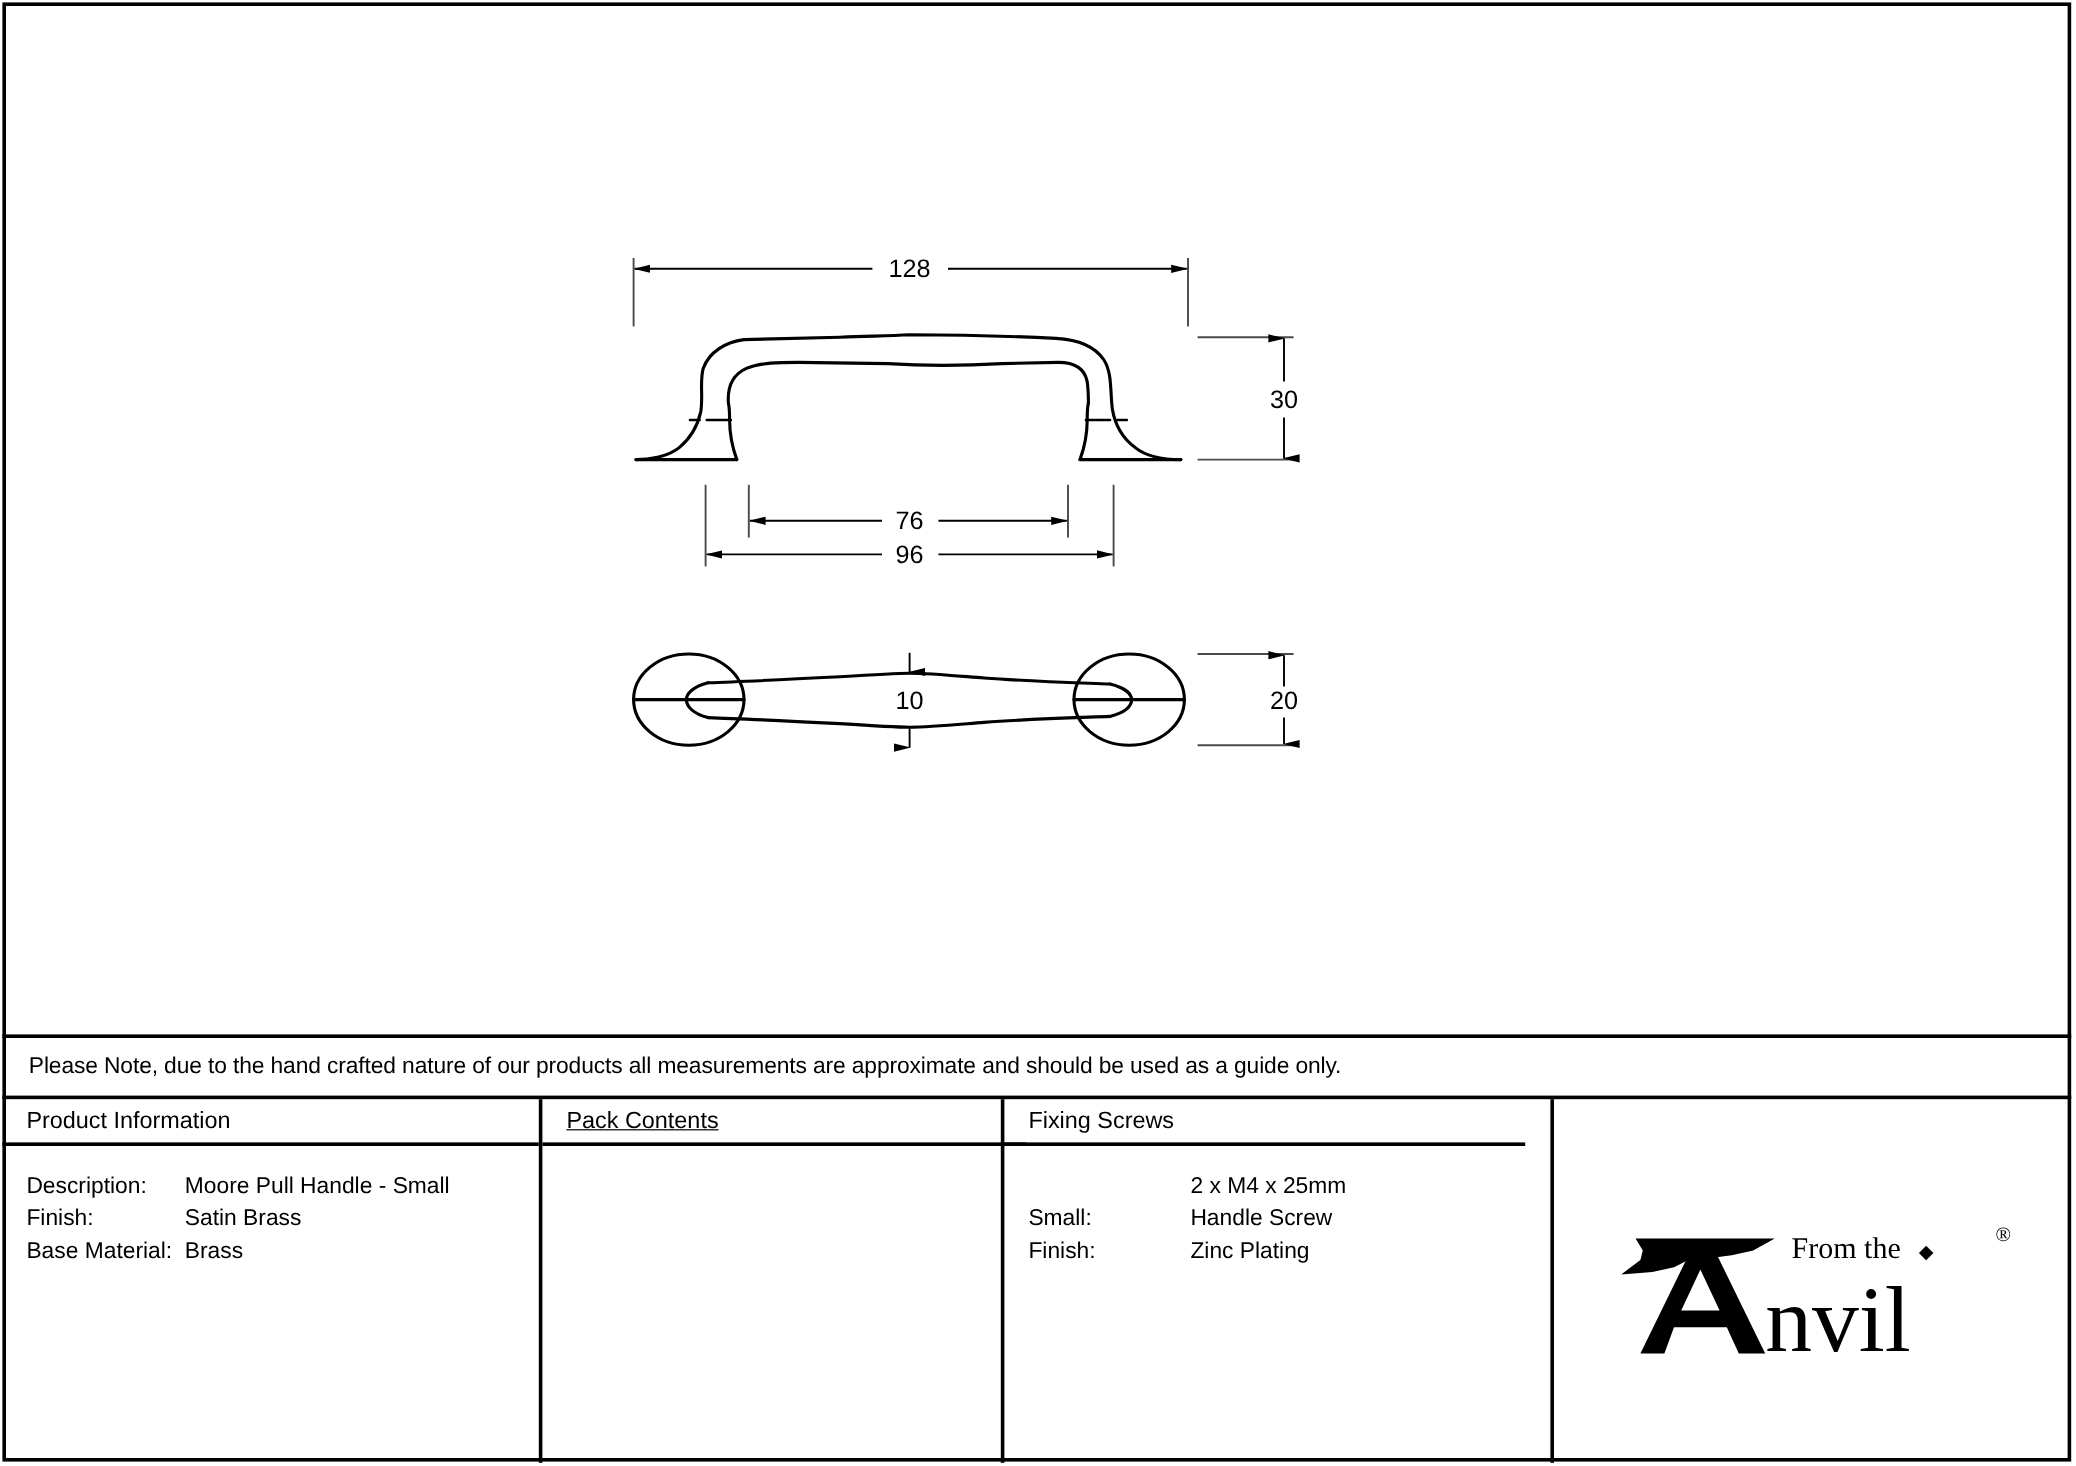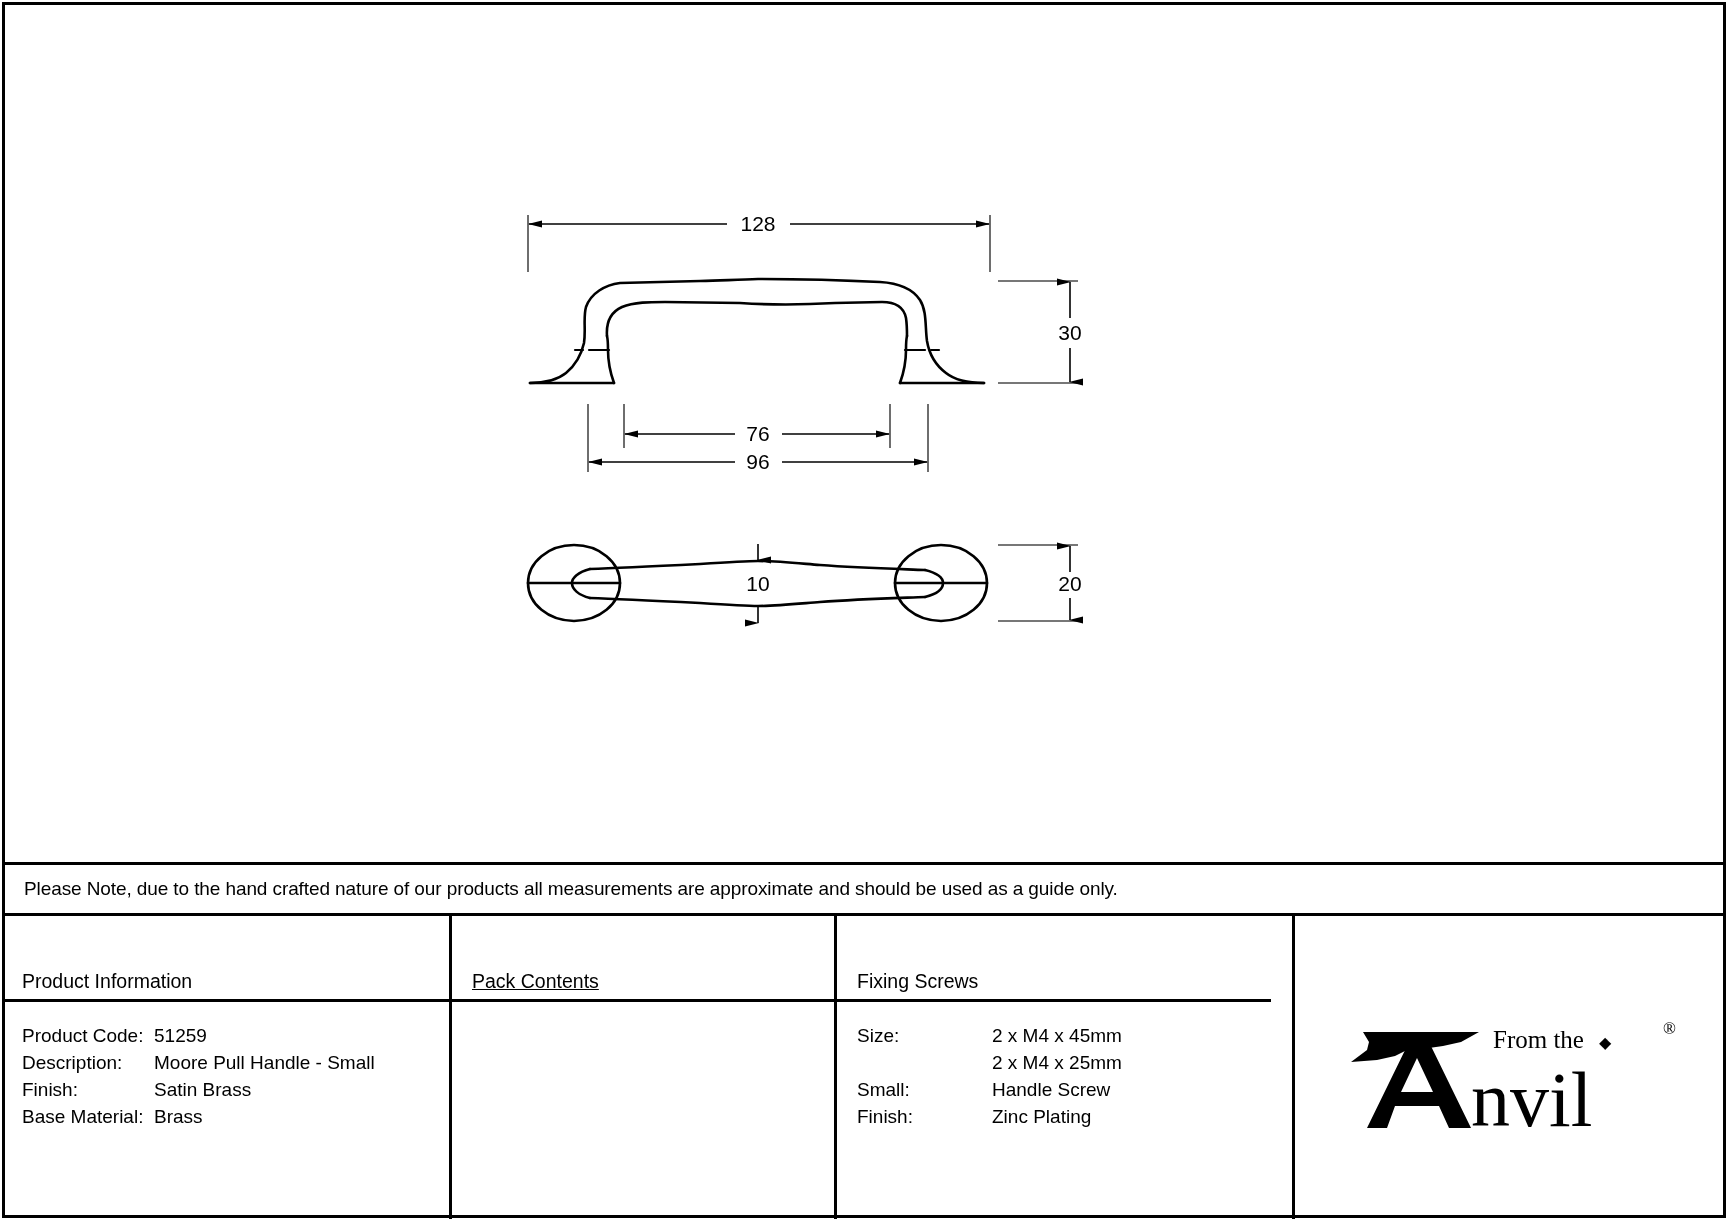--- a/index.html
+++ b/index.html
@@ -75,21 +75,20 @@
     box-sizing: border-box;
   }
   .col-head {
     height: 39px;
     border-bottom: 3px solid #000;
     box-sizing: border-box;
     display: flex;
     align-items: center;
     font-size: 19.5px;
     padding-left: 20px;
-    margin-top: 47px;
   }
   .col-body {
     padding-top: 20px;
     padding-left: 20px;
     font-size: 19px;
   }
   .kv {
     display: flex;
     line-height: 27px;
     white-space: nowrap;
@@ -264,24 +263,20 @@
   <div id="note-row">
     <div id="note-text">Please Note, due to the hand crafted nature of our products all measurements are approximate and should be used as a guide only.</div>
   </div>
 
   <div id="info-table">
 
     <div class="col" id="col-product">
       <div class="col-head">Product Information</div>
       <div class="col-body">
         <div class="kv">
-          <span class="k">Product Code:</span>
-          <span class="v">51259</span>
-        </div>
-        <div class="kv">
           <span class="k">Description:</span>
           <span class="v">Moore Pull Handle - Small</span>
         </div>
         <div class="kv">
           <span class="k">Finish:</span>
           <span class="v">Satin Brass</span>
         </div>
         <div class="kv">
           <span class="k">Base Material:</span>
           <span class="v">Brass</span>
@@ -289,24 +284,20 @@
       </div>
     </div>
 
     <div class="col" id="col-pack">
       <div class="col-head">Pack Contents</div>
     </div>
 
     <div class="col" id="col-screws">
       <div class="col-head">Fixing Screws</div>
       <div class="col-body">
-        <div class="kv">
-          <span class="k">Size:</span>
-          <span class="v">2 x M4 x 45mm</span>
-        </div>
         <div class="kv">
           <span class="k"></span>
           <span class="v">2 x M4 x 25mm</span>
         </div>
         <div class="kv">
           <span class="k">Small:</span>
           <span class="v">Handle Screw</span>
         </div>
         <div class="kv">
           <span class="k">Finish:</span>

